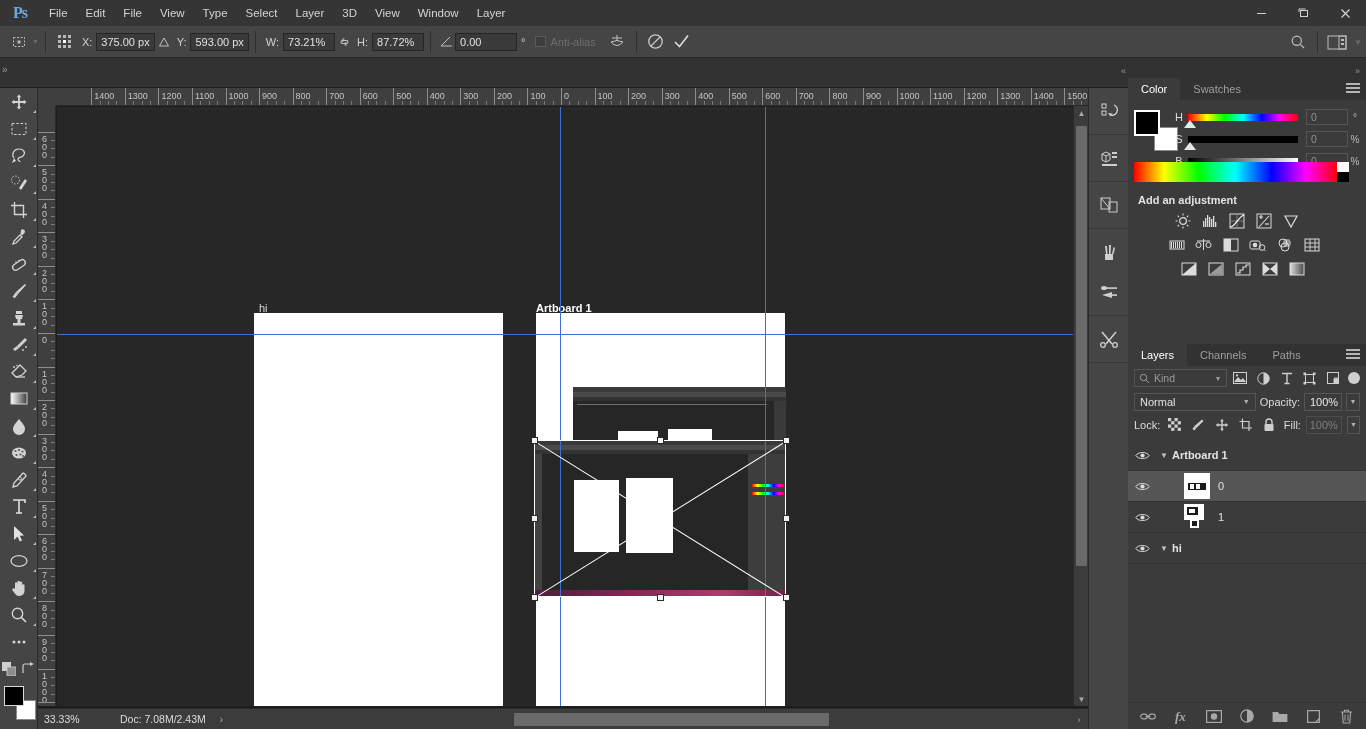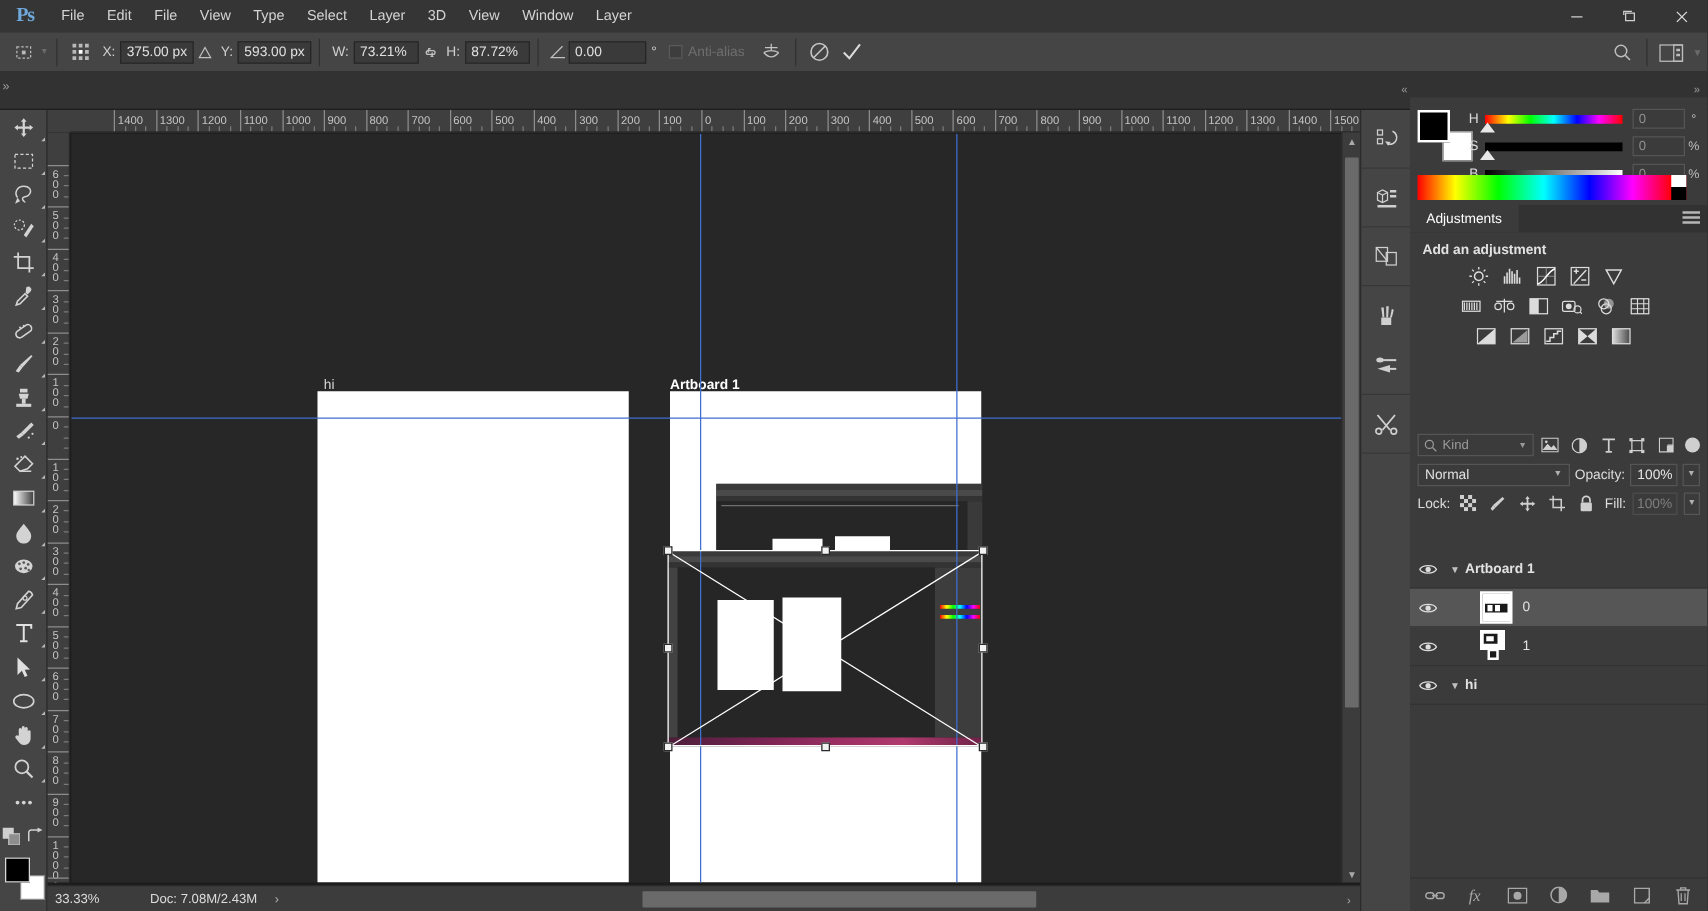--- a/index.html
+++ b/index.html
@@ -229,21 +229,21 @@
   .layerrow.group{ background:#3b3b3b; }
   .layerrow.selected{ background:#565656; }
   .eye{ width:28px; display:flex; align-items:center; justify-content:center;}
   .discl{ width:16px; display:flex; align-items:center; justify-content:center; color:#c0c0c0; font-size:8px;}
   .lthumb{ width:26px; height:26px; position:relative; margin-right:8px;}
   .lname{ font-size:11px; color:#e2e2e2;}
   .lname.bold{ font-weight:bold;}
   .indent{ width:28px; }
 
   .layerfooter{ position:absolute; left:0; bottom:0; width:238px; height:27px; background:#3b3b3b;
-    display:flex; align-items:center; justify-content:center; gap:17px; border-top:1px solid #333;}
+    display:flex; align-items:center; justify-content:center; gap:17px; border-top:1px solid #333;font-weight:bold;}
   .lfico{ width:16px;height:16px; display:flex; align-items:center; justify-content:center; color:#a8a8a8;}
   svg{ display:block; }
 </style>
 </head>
 <body>
 
 <div class="app">
 
   <div class="menubar">
     <div class="ps-logo">Ps</div>
@@ -927,64 +927,65 @@
             <circle cx="4" cy="16" r="2.3" fill="none" stroke="#cfcfcf" stroke-width="1.3"></circle>
             <circle cx="16" cy="16" r="2.3" fill="none" stroke="#cfcfcf" stroke-width="1.3"></circle>
           </svg>
       </div>
     </div>
   </div>
 
   <div class="panels">
 
     <div>
-      <div class="colorbody">
-        <div class="cswatch-b"></div>
-        <div class="cswatch-f"></div>
-
-        <div class="slrow" style="top:6px;">
-          <span class="sl-label">H</span>
-          <span class="sl-track" style="background:linear-gradient(90deg,#ff0000,#ffff00 17%,#00ff00 33%,#00ffff 50%,#0000ff 67%,#ff00ff 83%,#ff0000);">
-            <span class="sl-thumb"></span>
-          </span>
-          <span class="sl-val">0</span>
-          <span class="sl-unit">°</span>
-        </div>
-
-        <div class="slrow" style="top:28px;">
-          <span class="sl-label">S</span>
-          <span class="sl-track" style="background:#000000;">
-            <span class="sl-thumb"></span>
-          </span>
-          <span class="sl-val">0</span>
-          <span class="sl-unit">%</span>
-        </div>
-
-        <div class="slrow" style="top:50px;">
-          <span class="sl-label">B</span>
-          <span class="sl-track" style="background:linear-gradient(90deg,#000000,#ffffff);">
-            <span class="sl-thumb"></span>
-          </span>
-          <span class="sl-val">0</span>
-          <span class="sl-unit">%</span>
-        </div>
-
-        <div class="spectrum"></div>
-      </div>
-    </div>
-
-    <div>
       <div class="paneltabs">
-        <div class="ptab active">Adjustments</div>
+        <div class="ptab active">Color</div>
+        <div class="ptab">Swatches</div>
         <div class="pmenu">
             <i></i>
             <i></i>
             <i></i>
           </div>
       </div>
+      <div class="colorbody">
+        <div class="cswatch-b"></div>
+        <div class="cswatch-f"></div>
+
+        <div class="slrow" style="top:6px;">
+          <span class="sl-label">H</span>
+          <span class="sl-track" style="background:linear-gradient(90deg,#ff0000,#ffff00 17%,#00ff00 33%,#00ffff 50%,#0000ff 67%,#ff00ff 83%,#ff0000);">
+            <span class="sl-thumb"></span>
+          </span>
+          <span class="sl-val">0</span>
+          <span class="sl-unit">°</span>
+        </div>
+
+        <div class="slrow" style="top:28px;">
+          <span class="sl-label">S</span>
+          <span class="sl-track" style="background:#000000;">
+            <span class="sl-thumb"></span>
+          </span>
+          <span class="sl-val">0</span>
+          <span class="sl-unit">%</span>
+        </div>
+
+        <div class="slrow" style="top:50px;">
+          <span class="sl-label">B</span>
+          <span class="sl-track" style="background:linear-gradient(90deg,#000000,#ffffff);">
+            <span class="sl-thumb"></span>
+          </span>
+          <span class="sl-val">0</span>
+          <span class="sl-unit">%</span>
+        </div>
+
+        <div class="spectrum"></div>
+      </div>
+    </div>
+
+    <div>
       <div class="adjbody">
         <div class="adjtitle">Add an adjustment</div>
         <div class="adjrow">
           <span class="adjicon">
             <svg width="16" height="16" viewBox="0 0 16 16">
                 <circle cx="8" cy="8" r="3.4" fill="none" stroke="#dcdcdc" stroke-width="1.2"></circle>
                 <path d="M8 8 a3.4 3.4 0 0 0 0 -6.8 Z" fill="#dcdcdc" opacity="0"></path>
                 <g stroke="#dcdcdc" stroke-width="1.1">
                   <path d="M8 0.5 V2.5 M8 13.5 V15.5 M0.5 8 H2.5 M13.5 8 H15.5 M2.7 2.7 L4.1 4.1 M11.9 11.9 L13.3 13.3 M13.3 2.7 L11.9 4.1 M4.1 11.9 L2.7 13.3"></path>
                 </g>
@@ -1109,20 +1110,30 @@
                   </linearGradient>
                 </defs>
                 <rect x="1" y="1" width="14" height="12" fill="url(#gm)" stroke="#dcdcdc"></rect>
               </svg>
           </span>
         </div>
       </div>
     </div>
 
     <div class="layerspanel">
+      <div class="paneltabs">
+        <div class="ptab active">Layers</div>
+        <div class="ptab">Channels</div>
+        <div class="ptab">Paths</div>
+        <div class="pmenu">
+            <i></i>
+            <i></i>
+            <i></i>
+          </div>
+      </div>
 
       <div class="filterrow">
         <div class="kindbox">
           <svg width="11" height="11" viewBox="0 0 11 11">
               <circle cx="4.5" cy="4.5" r="3.2" fill="none" stroke="#9a9a9a"></circle>
               <path d="M7 7 L10 10" stroke="#9a9a9a"></path>
             </svg>
           <span>Kind</span>
           <span class="kind-caret">▼</span>
         </div>

